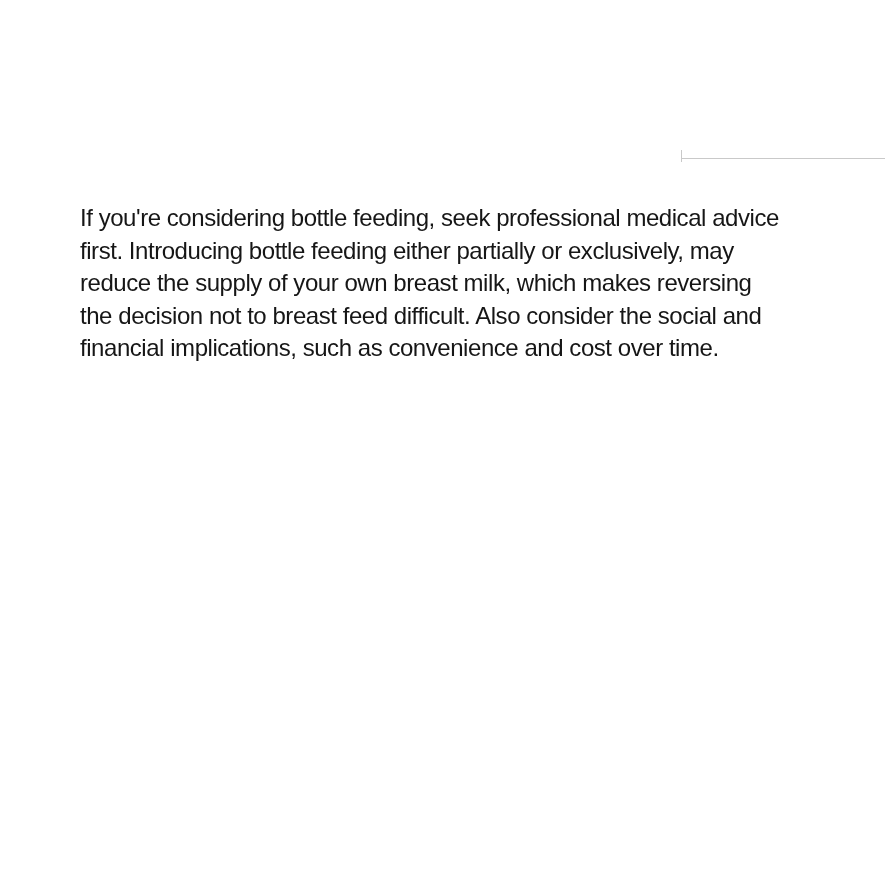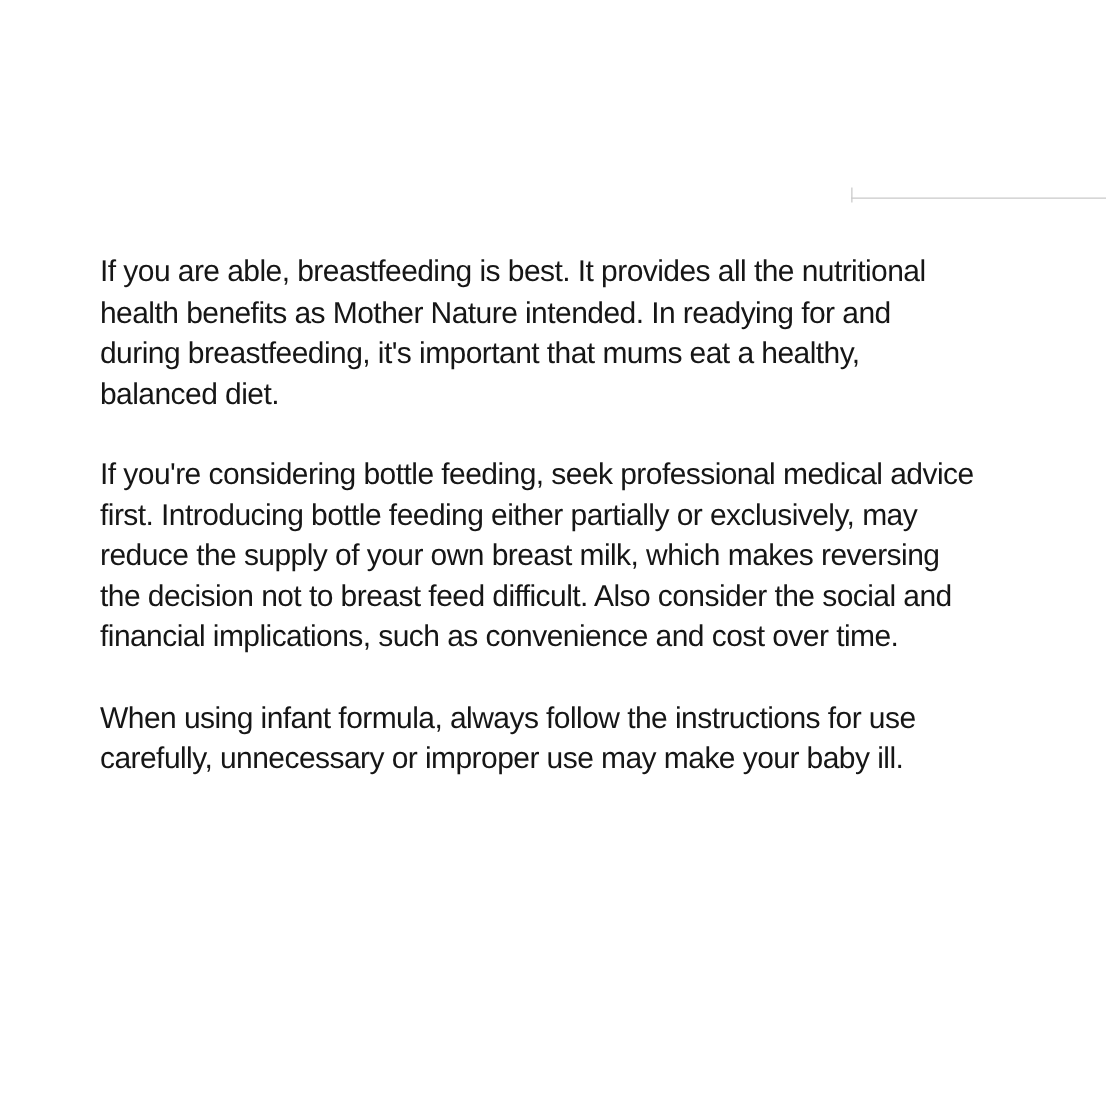--- a/index.html
+++ b/index.html
@@ -62,27 +62,21 @@
 </style>
 </head>
 <body>
 
 <div class="page">
   <div class="artifact-line"></div>
   <div class="artifact-tick"></div>
 
   <div class="content">
 
-    <p class="para">If you are able, breastfeeding is best. It provides all the nutritional
-health benefits as Mother Nature intended. In readying for and
-during breastfeeding, it's important that mums eat a healthy,
-balanced diet.</p>
 
     <p class="para">If you're considering bottle feeding, seek professional medical advice
 first. Introducing bottle feeding either partially or exclusively, may
 reduce the supply of your own breast milk, which makes reversing
 the decision not to breast feed difficult. Also consider the social and
 financial implications, such as convenience and cost over time.</p>
 
-    <p class="para">When using infant formula, always follow the instructions for use
-carefully, unnecessary or improper use may make your baby ill.</p>
   </div>
 </div>
 
 </body></html>

